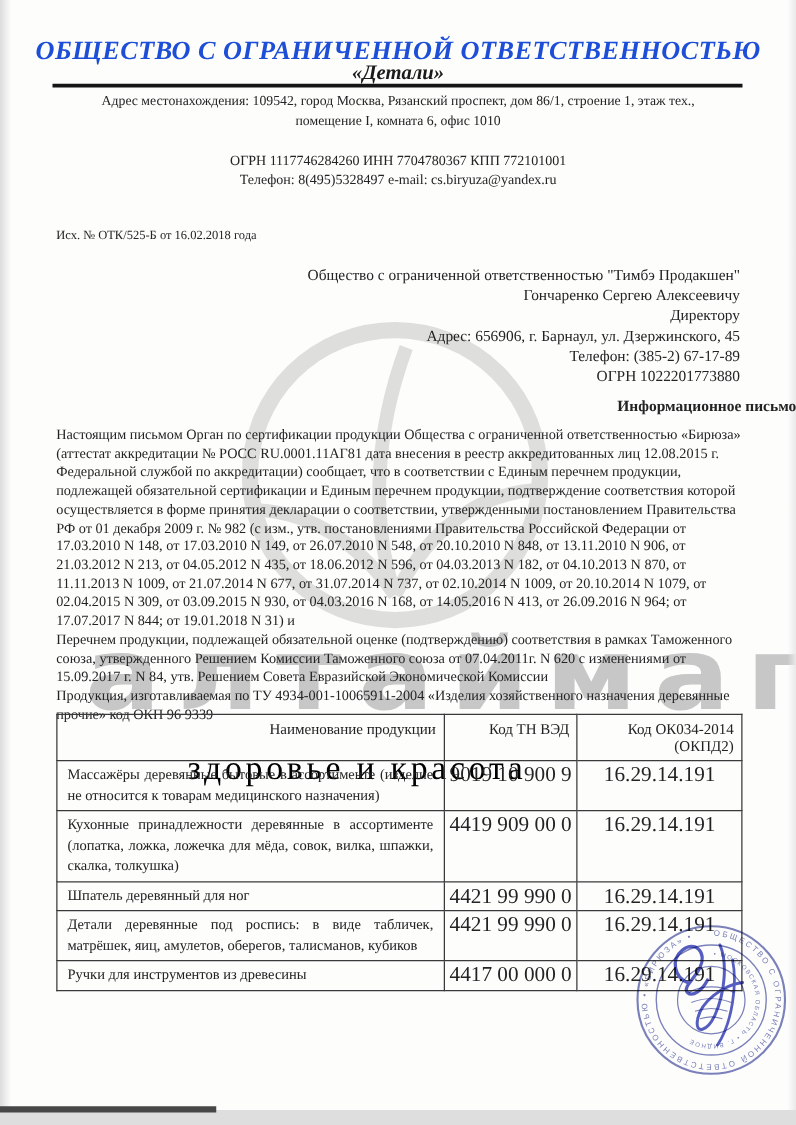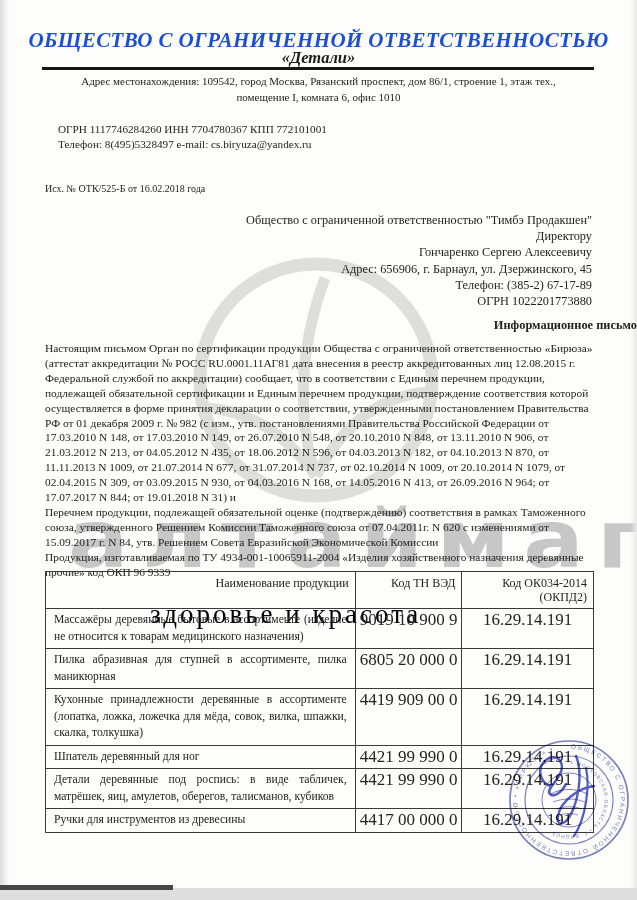--- a/index.html
+++ b/index.html
@@ -29,21 +29,21 @@
   }
   .content{position:relative;z-index:1;}
 
   .lh-org{position:absolute;top:28px;left:0;width:100%;text-align:center;
     font-weight:bold;font-style:italic;font-size:21px;letter-spacing:.4px;color:#1d4ed8;}
   .lh-org2{position:absolute;top:48px;left:0;width:100%;text-align:center;
     font-weight:bold;font-style:italic;font-size:16.5px;color:#1b1b1b;}
   .lh-rule{position:absolute;top:67px;left:42px;width:552px;height:3px;background:#151515;}
   .lh-addr{position:absolute;top:74px;left:58px;width:521px;text-align:center;
     font-size:11px;line-height:15.5px;}
-  .lh-reg{position:absolute;top:122px;left:58px;width:521px;
+  .lh-reg{position:absolute;top:122px;left:58px;width:521px;text-align:center;
     font-size:11.2px;line-height:15px;}
 
   .ref{position:absolute;top:183px;left:45px;font-size:10px;}
 
   .recipient{position:absolute;top:212px;right:45px;width:420px;text-align:right;
     font-size:12.3px;line-height:16.2px;}
 
   .title{position:absolute;top:318px;left:0;width:100%;text-align:right;
     font-weight:bold;font-size:12.4px;}
 
@@ -100,22 +100,22 @@
     </div>
     <div class="lh-reg">
       <div>ОГРН 1117746284260 ИНН 7704780367 КПП 772101001</div>
       <div>Телефон: 8(495)5328497 e-mail: cs.biryuza@yandex.ru</div>
     </div>
 
     <div class="ref">Исх. № ОТК/525-Б от 16.02.2018 года</div>
 
     <div class="recipient">
       <div>Общество с ограниченной ответственностью "Тимбэ Продакшен"</div>
+      <div>Гончаренко Сергею Алексеевичу</div>
       <div>Директору</div>
-      <div>Гончаренко Сергею Алексеевичу</div>
       <div>Адрес: 656906, г. Барнаул, ул. Дзержинского, 45</div>
       <div>Телефон: (385-2) 67-17-89</div>
       <div>ОГРН 1022201773880</div>
     </div>
 
     <div class="title">Информационное письмо</div>
 
     <div class="body-text">
       <p>Настоящим письмом Орган по сертификации продукции Общества с ограниченной ответственностью «Бирюза» (аттестат аккредитации № РОСС RU.0001.11АГ81 дата внесения в реестр аккредитованных лиц 12.08.2015 г. Федеральной службой по аккредитации) сообщает, что в соответствии с Единым перечнем продукции, подлежащей обязательной сертификации и Единым перечнем продукции, подтверждение соответствия которой осуществляется в форме принятия декларации о соответствии, утвержденными постановлением Правительства РФ от 01 декабря 2009 г. № 982 (с изм., утв. постановлениями Правительства Российской Федерации от 17.03.2010 N 148, от 17.03.2010 N 149, от 26.07.2010 N 548, от 20.10.2010 N 848, от 13.11.2010 N 906, от 21.03.2012 N 213, от 04.05.2012 N 435, от 18.06.2012 N 596, от 04.03.2013 N 182, от 04.10.2013 N 870, от 11.11.2013 N 1009, от 21.07.2014 N 677, от 31.07.2014 N 737, от 02.10.2014 N 1009, от 20.10.2014 N 1079, от 02.04.2015 N 309, от 03.09.2015 N 930, от 04.03.2016 N 168, от 14.05.2016 N 413, от 26.09.2016 N 964; от 17.07.2017 N 844; от 19.01.2018 N 31) и</p>
       <p>Перечнем продукции, подлежащей обязательной оценке (подтверждению) соответствия в рамках Таможенного союза, утвержденного Решением Комиссии Таможенного союза от 07.04.2011г. N 620 с изменениями от 15.09.2017 г. N 84, утв. Решением Совета Евразийской Экономической Комиссии</p>
@@ -132,25 +132,20 @@
         <tr>
           <th>Наименование продукции</th>
           <th>Код ТН ВЭД</th>
           <th>Код ОК034-2014 (ОКПД2)</th>
         </tr>
       </thead>
       <tbody>
         <tr>
           <td class="c-name">Массажёры деревянные бытовые в ассортименте (изделие не относится к товарам медицинского назначения)</td>
           <td class="c-code">9019 10 900 9</td>
-          <td class="c-code">16.29.14.191</td>
-        </tr>
-        <tr>
-          <td class="c-name">Пилка абразивная для ступней в ассортименте, пилка маникюрная</td>
-          <td class="c-code">6805 20 000 0</td>
           <td class="c-code">16.29.14.191</td>
         </tr>
         <tr>
           <td class="c-name">Кухонные принадлежности деревянные в ассортименте (лопатка, ложка, ложечка для мёда, совок, вилка, шпажки, скалка, толкушка)</td>
           <td class="c-code">4419 909 00 0</td>
           <td class="c-code">16.29.14.191</td>
         </tr>
         <tr>
           <td class="c-name">Шпатель деревянный для ног</td>
           <td class="c-code">4421 99 990 0</td>

